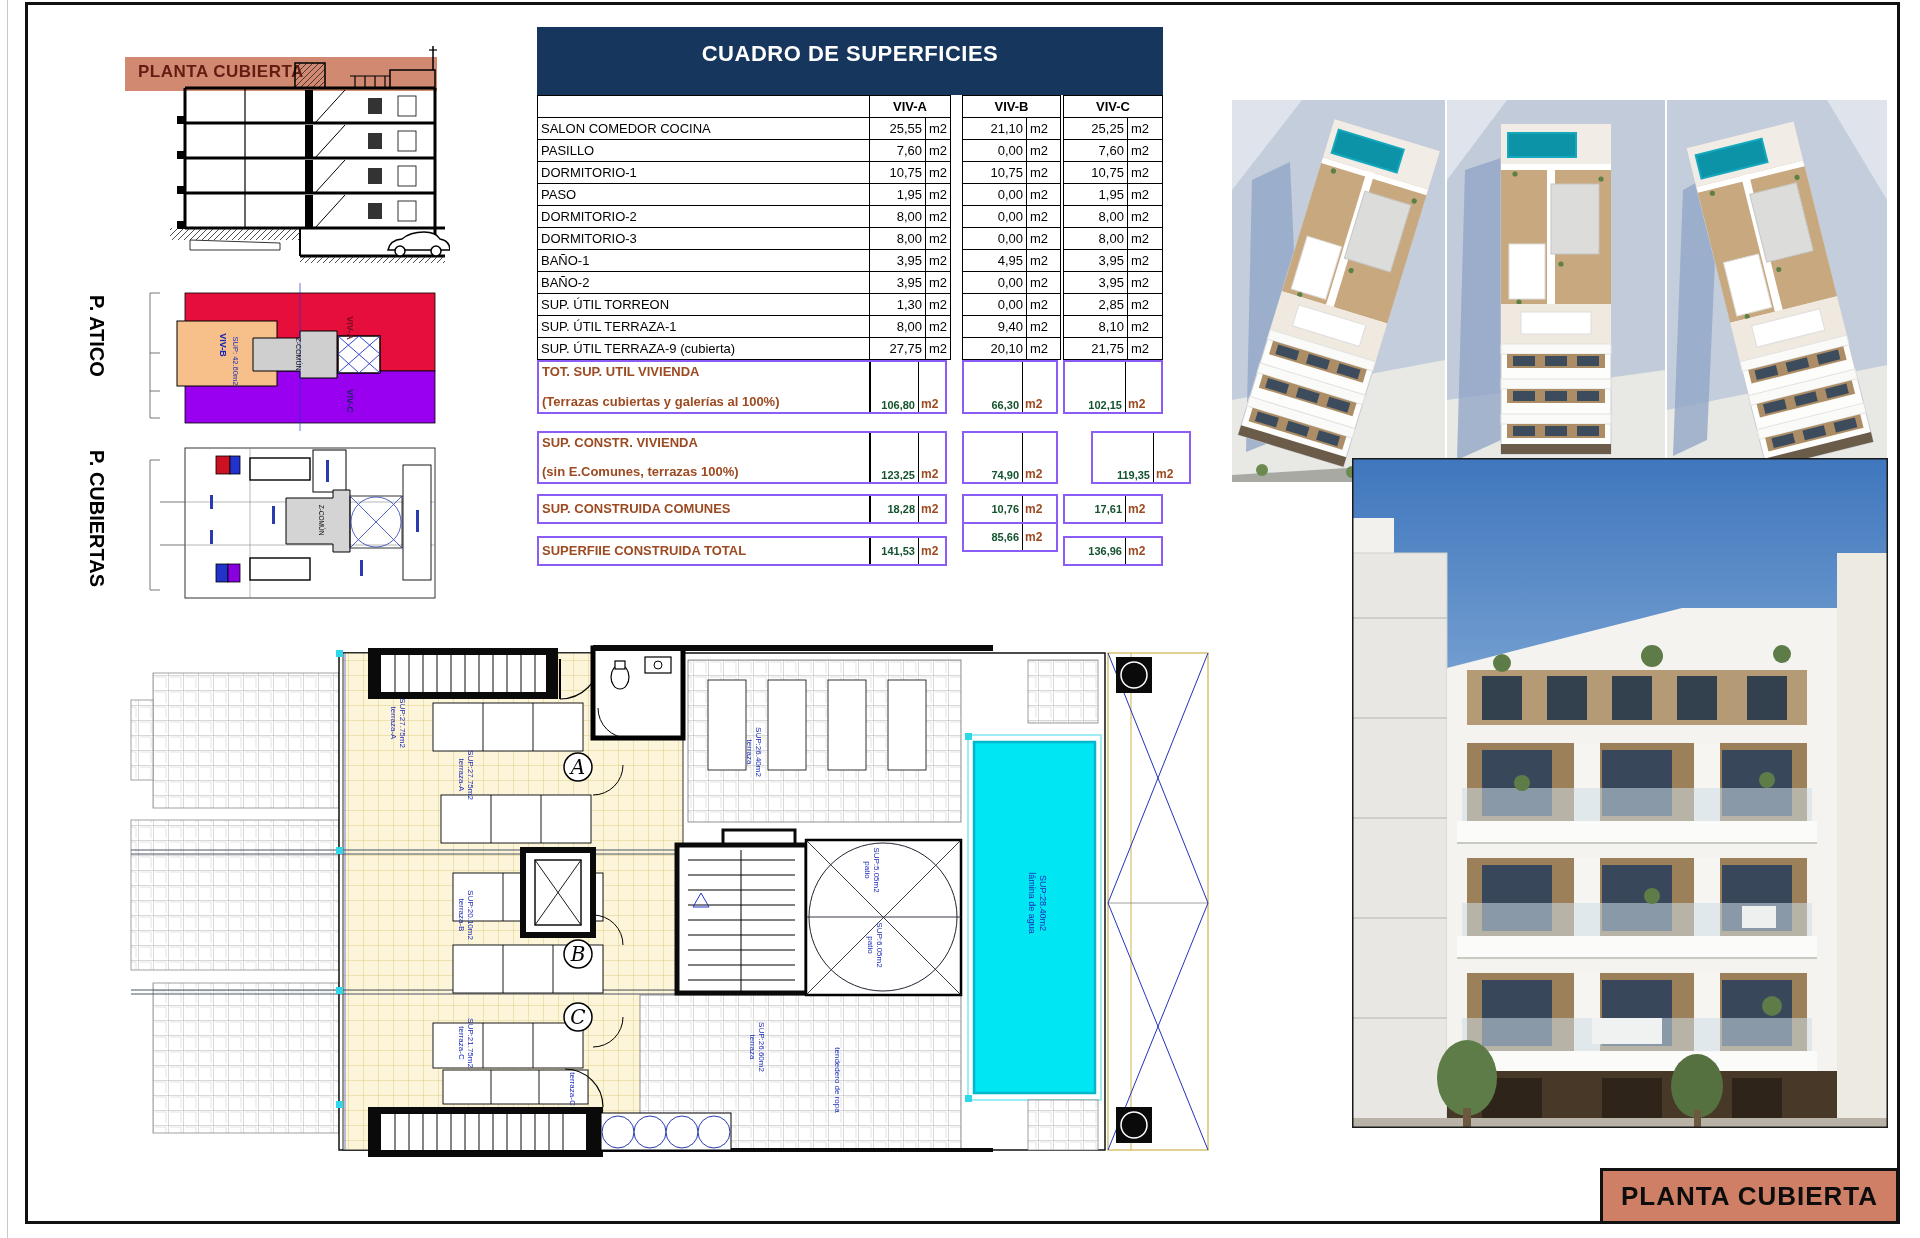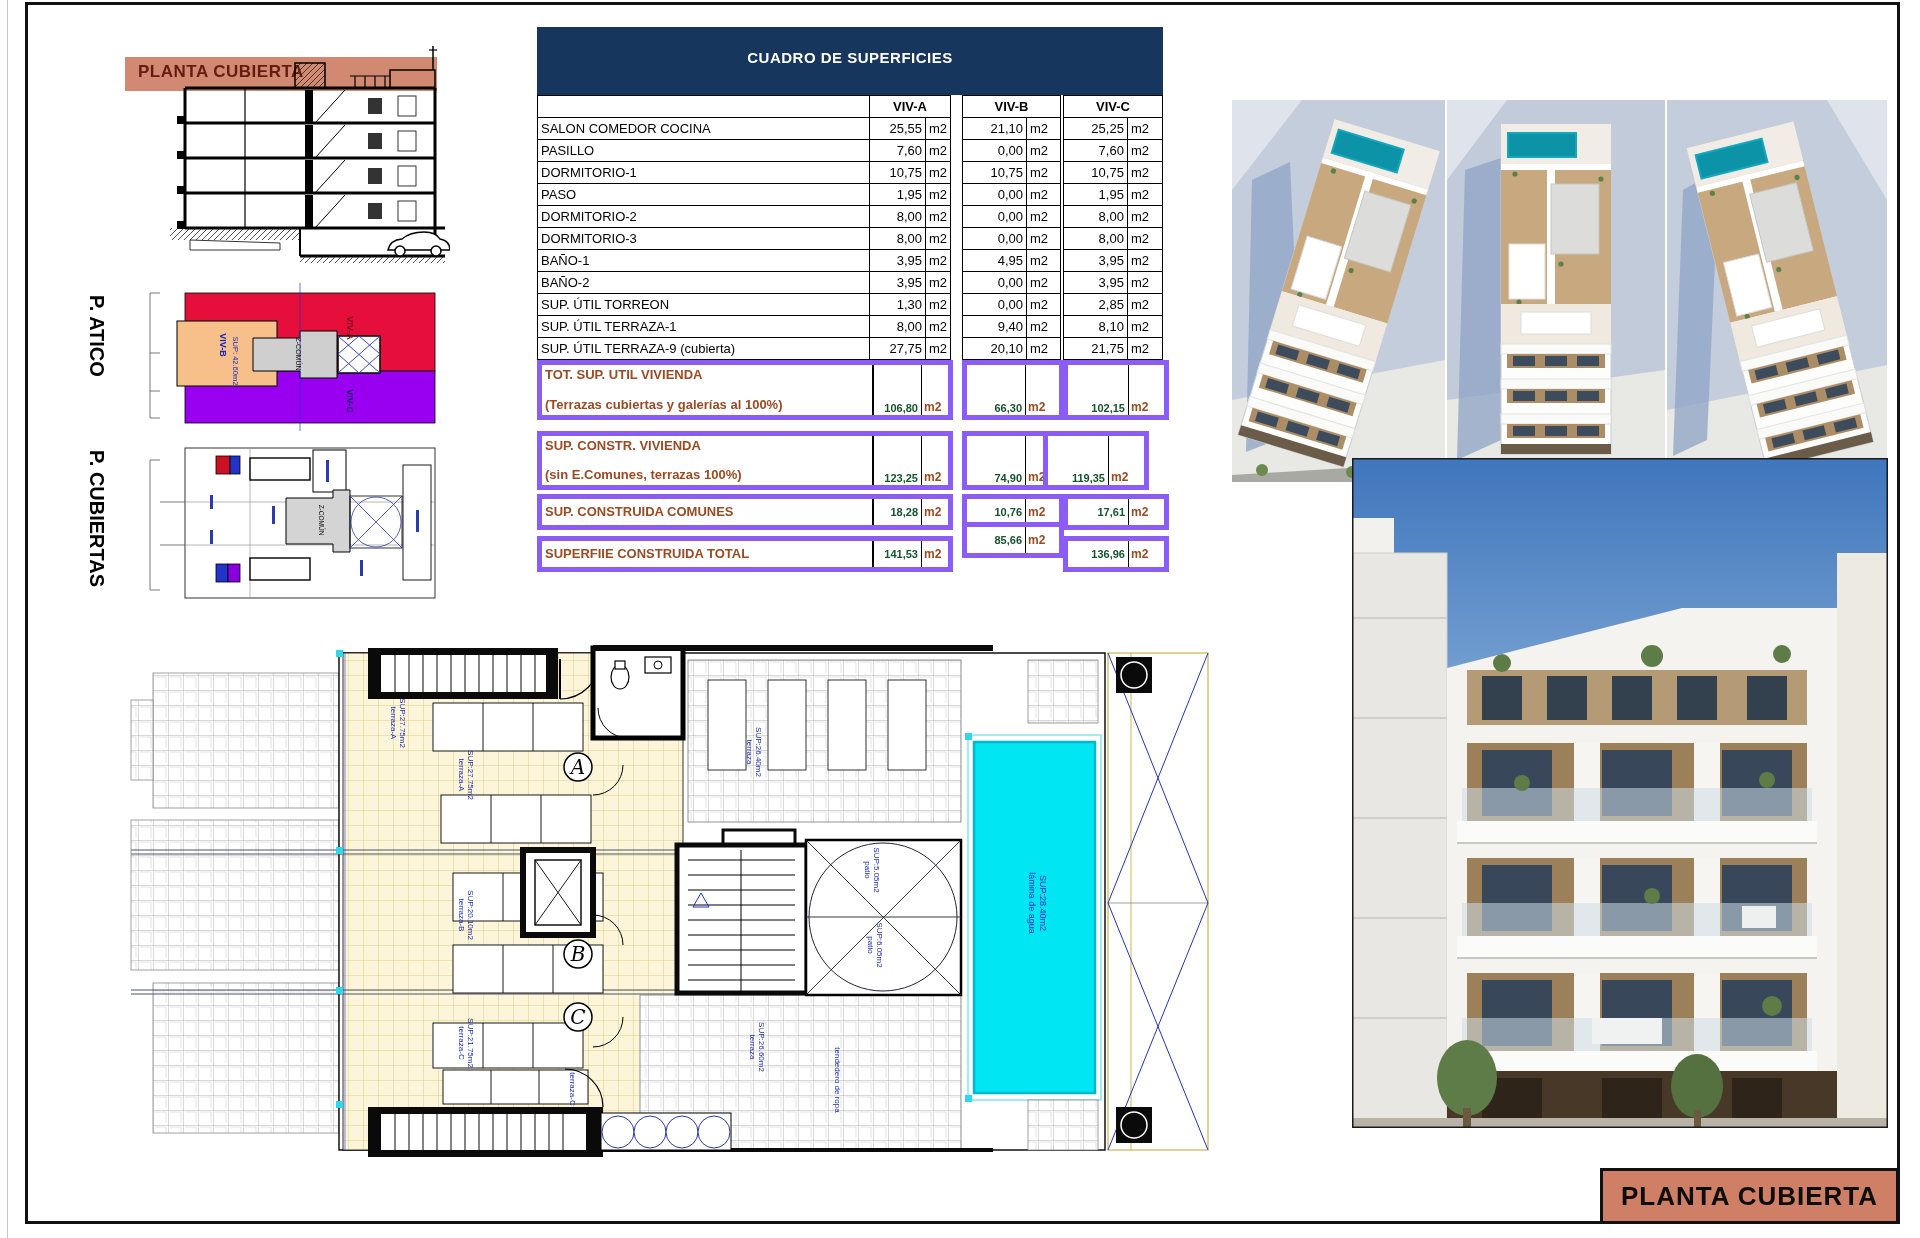--- a/index.html
+++ b/index.html
@@ -6,32 +6,32 @@
   #sheet{position:relative;width:1920px;height:1238px;background:#fff;overflow:hidden;
          font-family:"Liberation Sans", sans-serif;color:#000;}
   .abs{position:absolute;}
   
   #frame{left:25px;top:2px;width:1869px;height:1216px;border:3px solid #111;}
   #pageedge{left:7px;top:0;width:1px;height:1238px;background:#c9c9c9;}
 
   
   #tablewrap{left:537px;top:27px;width:626px;height:545px;}
   #thead{left:0;top:0;width:626px;height:68px;background:#17365d;color:#fff;text-align:center;}
-  #thead .l1{font-size:15px;font-weight:700;letter-spacing:.5px;padding-top:22px;}
+  #thead .l1{font-size:22px;font-weight:700;letter-spacing:.5px;padding-top:14px;}
   #thead .l2{font-size:14px;font-weight:700;padding-top:6px;}
   table.grp{border-collapse:collapse;table-layout:fixed;position:absolute;top:68px;}
   table.grp td{border:1px solid #000;height:21px;padding:0 3px;font-size:13px;overflow:hidden;white-space:nowrap;}
   td.vh{font-size:14px;font-weight:700;text-align:center;height:22px;}
   td.lbl{width:325px;}
   td.num{text-align:right;font-size:13px;}
   td.unit{font-size:12px;padding:0 2px;}
   #t1{left:0;} #t1 td.num{width:49px}#t1 td.unit{width:18px}
   #t2{left:425px;} #t2 td.num{width:57px}#t2 td.unit{width:27px}
   #t3{left:526px;} #t3 td.num{width:59px}#t3 td.unit{width:29px}
-  .tblock{position:absolute;border:5px solid #8b5cf6;display:flex;background:#fff;}
+  .tblock{position:absolute;border:2px solid #8b5cf6;display:flex;background:#fff;}
   .tlab{width:327px;border-right:2px solid #000;color:#9c4a21;font-weight:700;font-size:13px;
         line-height:1.2;padding:2px 0 2px 3px;display:flex;flex-direction:column;justify-content:space-between;}
   .tval{flex:1;display:flex;align-items:flex-end;justify-content:flex-end;padding:1px 3px;
         font-weight:700;color:#14532d;font-size:11px;border-right:1px solid #000;}
   .tunit{width:22px;display:flex;align-items:flex-end;padding:1px 2px 1px 2px;color:#9c4a21;font-weight:700;font-size:12px;}
   .tblock.one .tval,.tblock.one .tunit{align-items:center;}
   .tb-b .tunit{width:29px}.tb-c .tunit{width:31px}
 
   
   #band{left:125px;top:57px;width:312px;height:34px;background:#cd7f66;opacity:.92;}
@@ -423,21 +423,21 @@
           <div>SUP. CONSTR. VIVIENDA</div>
           <div>(sin E.Comunes, terrazas 100%)</div>
         </div>
       <div class="tval">123,25</div>
       <div class="tunit">m2</div>
     </div>
     <div class="tblock tb-b" style="left:425px;top:404px;width:92px;height:49px">
       <div class="tval">74,90</div>
         <div class="tunit">m2</div>
     </div>
-    <div class="tblock tb-c" style="left:506px;top:404px;width:96px;height:49px">
+    <div class="tblock tb-c" style="left:554px;top:404px;width:96px;height:49px">
       <div class="tval">119,35</div>
         <div class="tunit">m2</div>
     </div>
 
     <div class="tblock one" style="left:0;top:467px;width:406px;height:26px">
       <div class="tlab" style="justify-content:center">
           <div>SUP. CONSTRUIDA COMUNES</div>
         </div>
       <div class="tval">18,28</div>
       <div class="tunit">m2</div>

